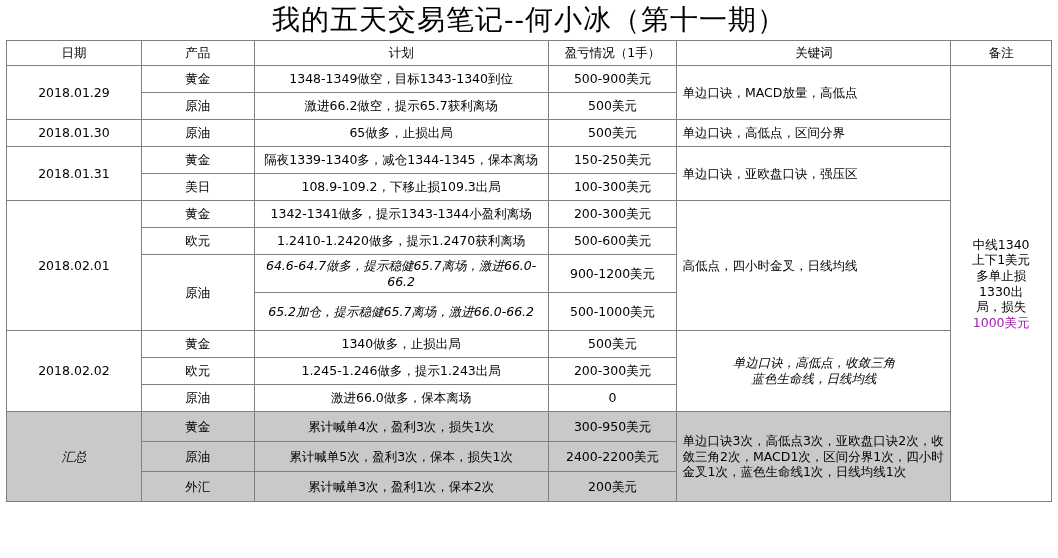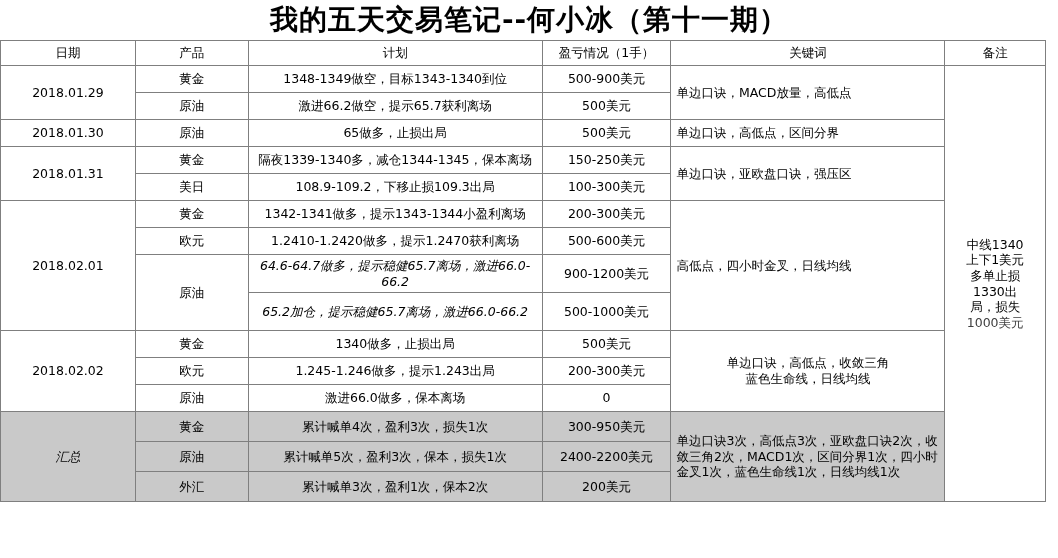--- a/index.html
+++ b/index.html
@@ -16,30 +16,31 @@
   .sheet {
     width: 1058px;
     height: 558px;
     position: relative;
     box-sizing: border-box;
   }
   .title {
     width: 100%;
     text-align: center;
     font-size: 28px;
-    font-weight: bold;
+    font-weight: normal;
     color: #000000;
     height: 40px;
     line-height: 40px;
     letter-spacing: 1px;
     font-family: "DejaVu Serif", "Liberation Serif", serif;
   }
   table.grid {
     border-collapse: collapse;
     width: 1046px;
+    margin-left: 6px;
     table-layout: fixed;
   }
   table.grid td, table.grid th {
     border: 1px solid #7f7f7f;
     font-size: 12.5px;
     color: #000000;
     padding: 2px 3px;
     text-align: center;
     vertical-align: middle;
     font-weight: normal;
@@ -79,21 +80,21 @@
   .keycell.left {
     text-align: left;
     padding-left: 5px;
   }
   .notecell {
     font-weight: bold;
     font-size: 13px;
     line-height: 1.45;
   }
   .notecell .loss {
-    color: #404040;
+    color: #a21caf;
   }
   .sum-row td {
     background: #c9c9c9;
   }
   .sum-label {
     font-size: 13px;
     font-style: italic;
   }
   .plan-small {
     font-size: 12px;
@@ -190,21 +191,21 @@
       <tr style="height:38px;">
         <td class="plan-small">65.2加仓，提示稳健65.7离场，激进66.0-66.2</td>
         <td class="money-red">500-1000美元</td>
       </tr>
 
       <tr class="row-h-tall">
         <td rowspan="3">2018.02.02</td>
         <td>黄金</td>
         <td>1340做多，止损出局</td>
         <td class="money-green">500美元</td>
-        <td rowspan="3" class="keycell" style="white-space:pre-line;">单边口诀，高低点，收敛三角
+        <td rowspan="3" class="keycell" style="white-space:pre-line;font-style:italic;">单边口诀，高低点，收敛三角
 蓝色生命线，日线均线</td>
       </tr>
       <tr class="row-h-tall">
         <td>欧元</td>
         <td>1.245-1.246做多，提示1.243出局</td>
         <td class="money-green">200-300美元</td>
       </tr>
       <tr class="row-h-tall">
         <td>原油</td>
         <td>激进66.0做多，保本离场</td>

